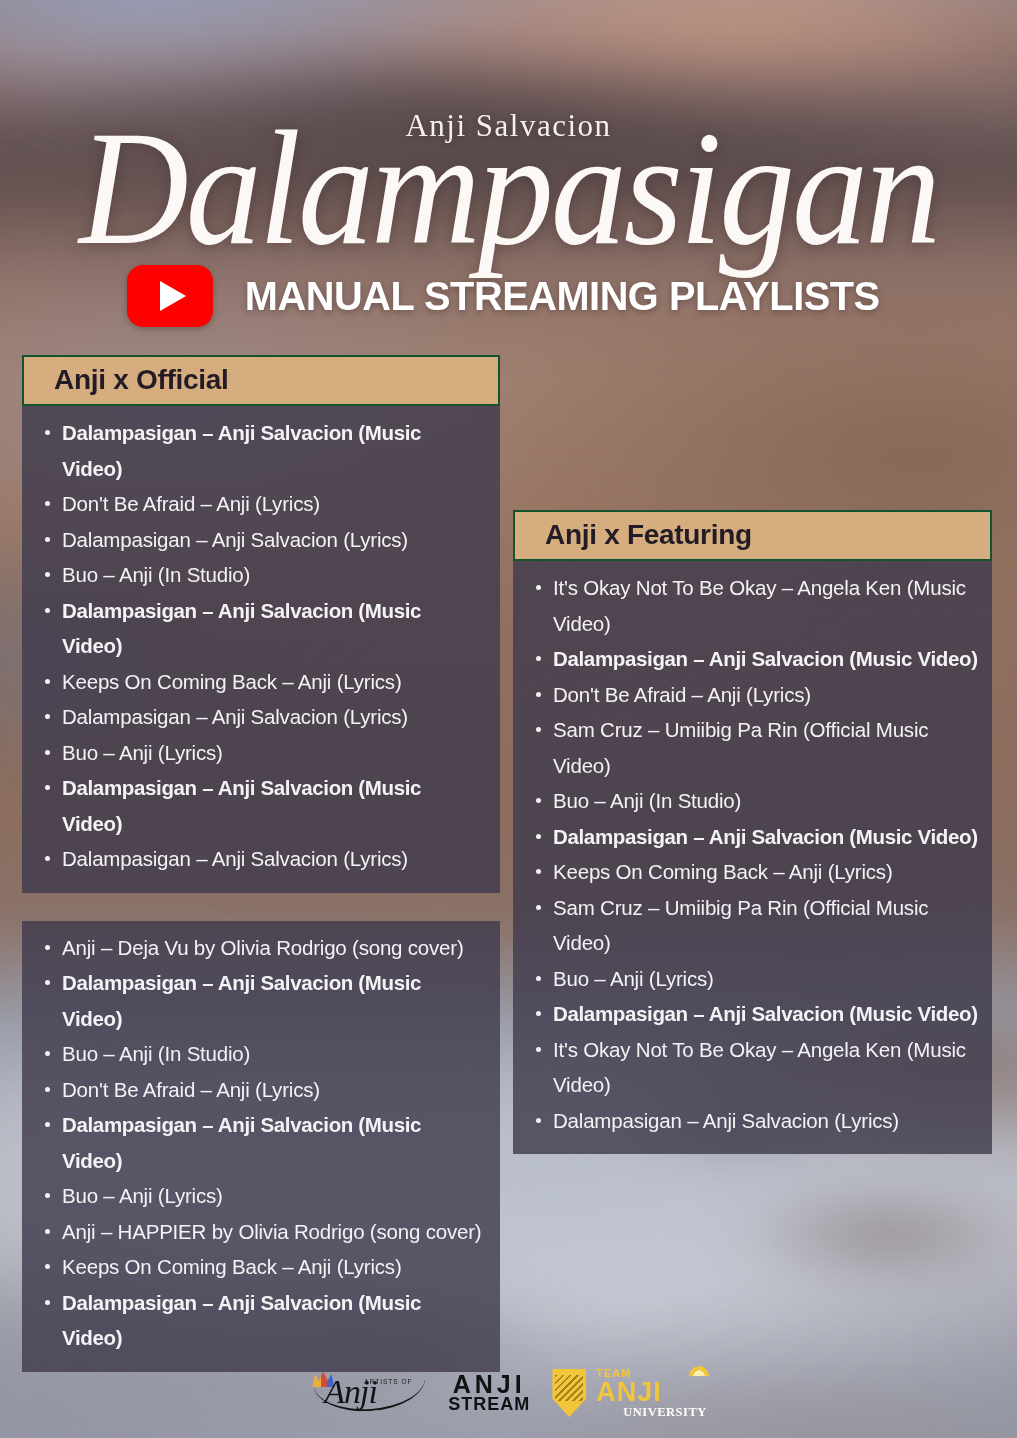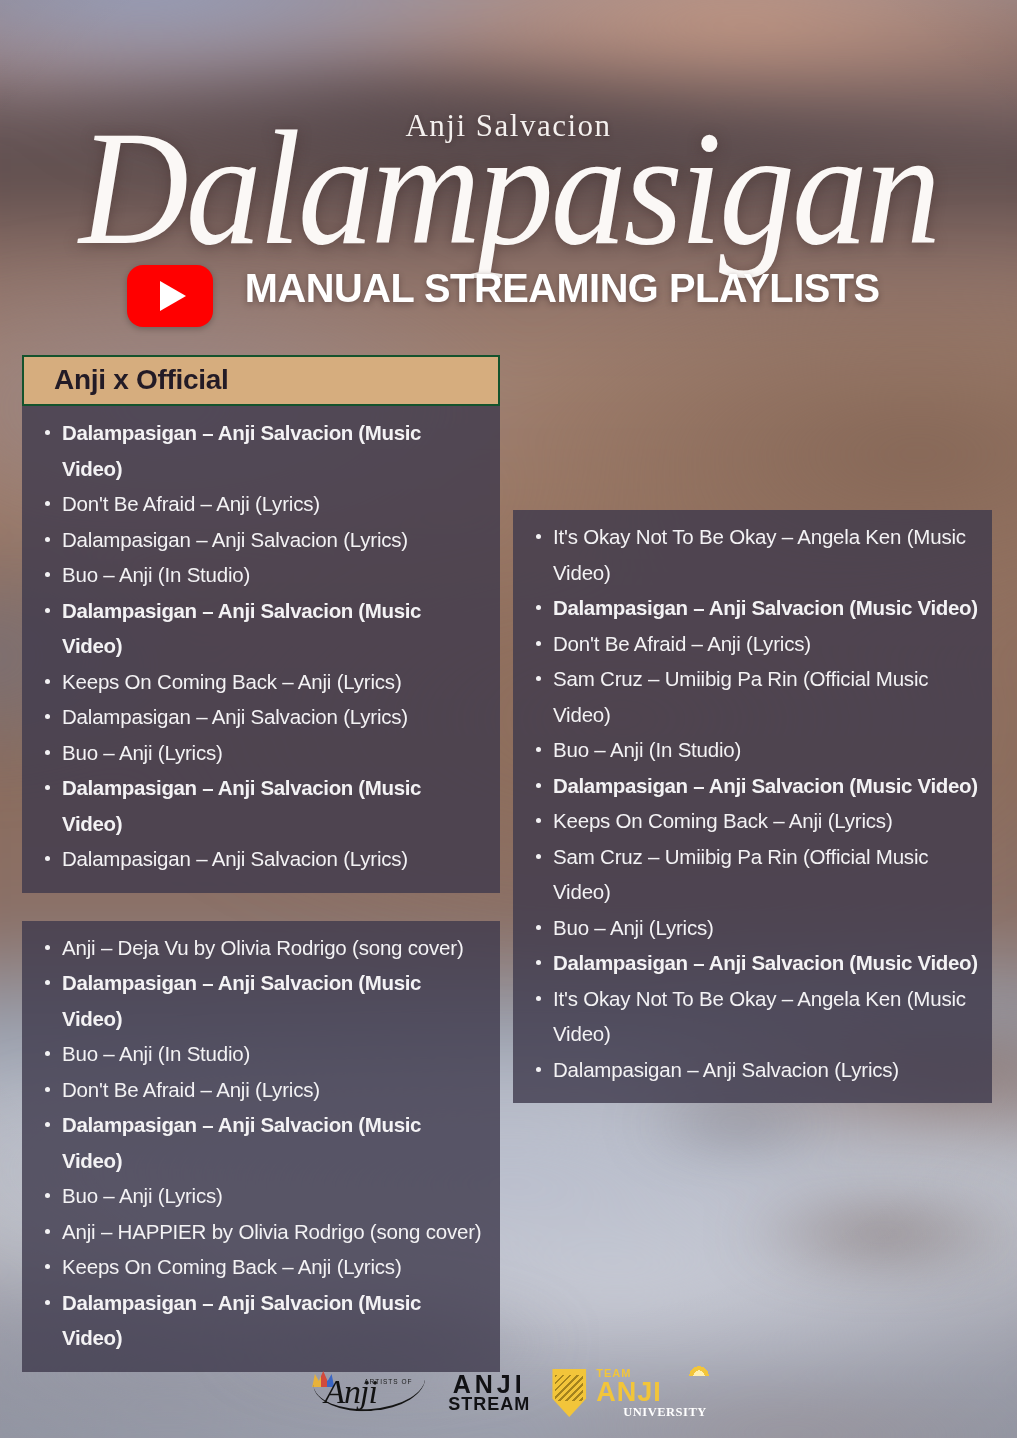--- a/index.html
+++ b/index.html
@@ -65,21 +65,21 @@
   .song-title{
     position:absolute;left:0;top:112px;width:1017px;text-align:center;
     font-family:"Liberation Serif", serif;
     font-style:italic;font-weight:400;
     font-size:152px;line-height:152px;
     color:#fbf8f6;
     letter-spacing:-3px;
     text-shadow:0 2px 12px rgba(70,48,46,.5);
     transform:scaleY(1.08);
   }
-  .cta-row{position:absolute;left:0;top:265px;width:1017px;display:flex;justify-content:center;gap:22px;}
+  .cta-row{position:absolute;left:0;top:265px;width:1017px;display:flex;align-items:center;justify-content:center;gap:22px;}
   .yt-badge{
     width:86px;height:62px;border-radius:16px;background:#ff0000;
     display:flex;align-items:center;justify-content:center;flex:none;
     box-shadow:0 2px 6px rgba(0,0,0,.25);
   }
   .yt-tri{width:0;height:0;border-left:26px solid #ffffff;border-top:15px solid transparent;border-bottom:15px solid transparent;margin-left:5px;}
   .cta-text{
     font-family:"Liberation Sans", sans-serif;
     font-weight:bold;font-size:41px;letter-spacing:-0.5px;color:#ffffff;
     text-shadow:0 2px 7px rgba(60,40,40,.45);
@@ -233,20 +233,23 @@
         <li class="bold">Dalampasigan – Anji Salvacion (Music Video)</li>
 
       </ul>
     </div>
   </div>
 
 </div>
 
 <div class="col-right">
   <div class="card">
+    <div class="card-head">
+      <span class="card-head-txt">Anji x Featuring</span>
+    </div>
     <div class="card-body">
       <ul>
         <li>It's Okay Not To Be Okay – Angela Ken (Music Video)</li>
         <li class="bold">Dalampasigan – Anji Salvacion (Music Video)</li>
         <li>Don't Be Afraid – Anji (Lyrics)</li>
         <li>Sam Cruz – Umiibig Pa Rin (Official Music Video)</li>
         <li>Buo – Anji (In Studio)</li>
         <li class="bold">Dalampasigan – Anji Salvacion (Music Video)</li>
         <li>Keeps On Coming Back – Anji (Lyrics)</li>
         <li>Sam Cruz – Umiibig Pa Rin (Official Music Video)</li>

